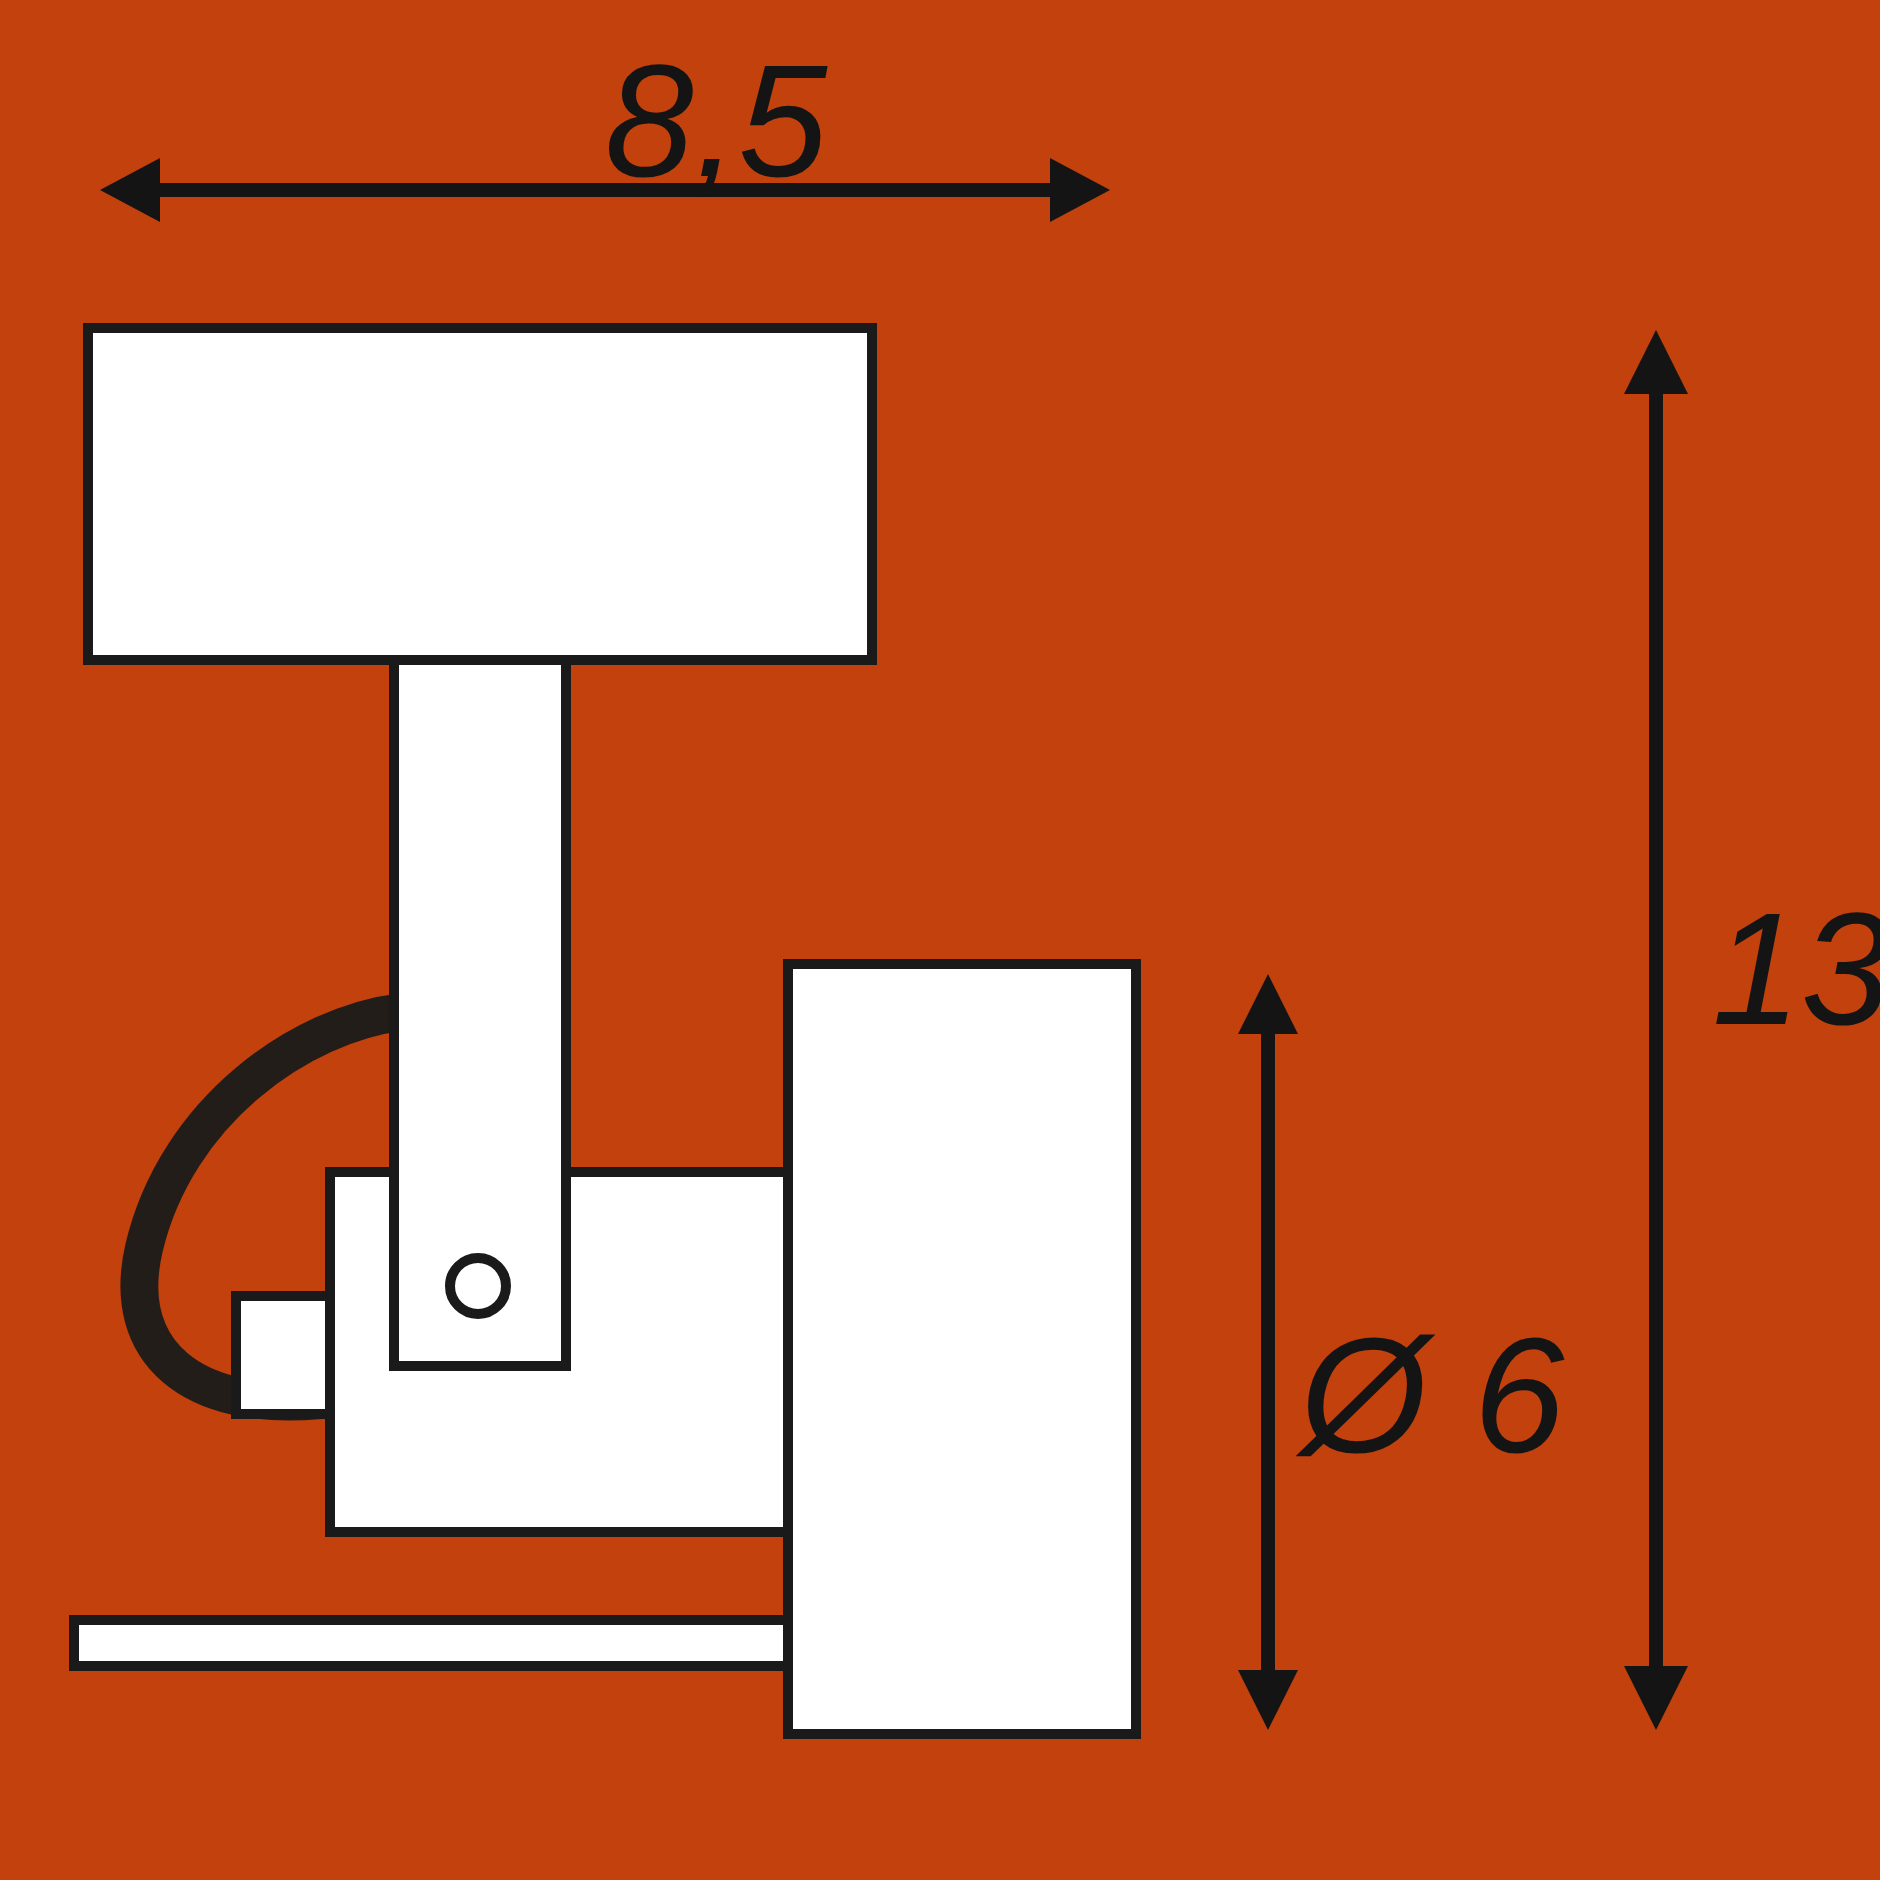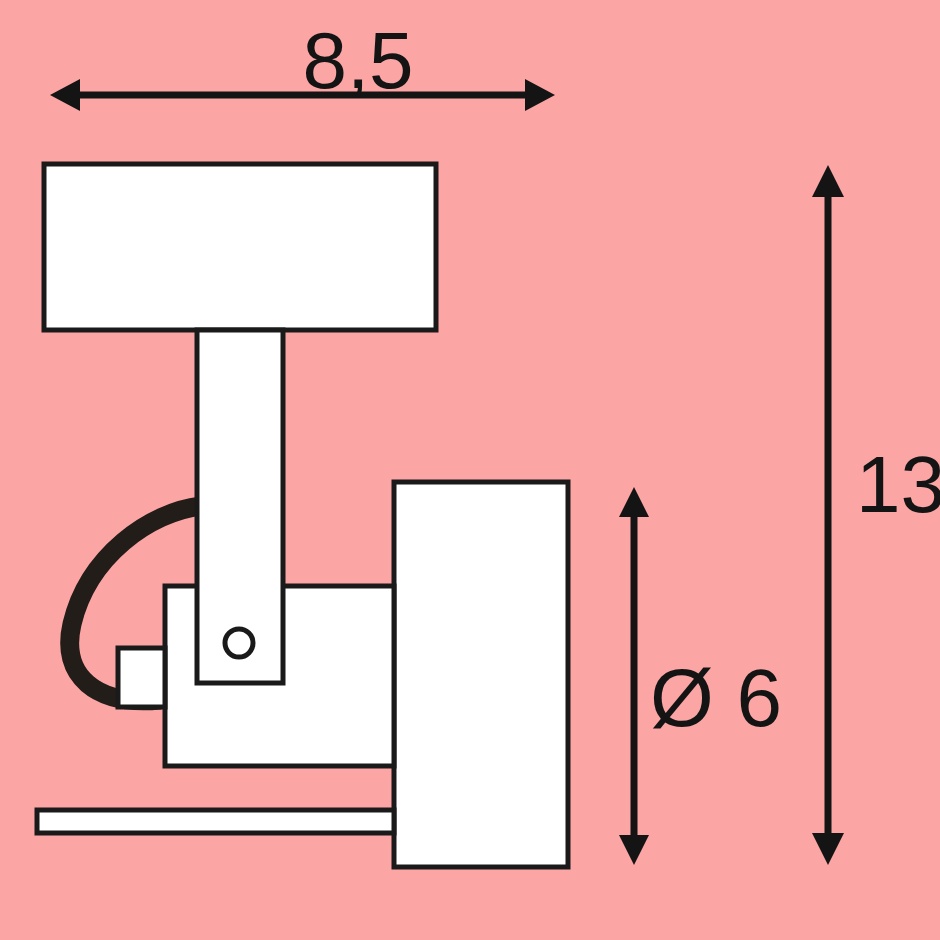--- a/index.html
+++ b/index.html
@@ -8,22 +8,23 @@
     padding: 0;
     background: #ffffff;
   }
   body {
     font-family: "Liberation Sans", sans-serif;
   }
   #drawing-root {
     position: relative;
     width: 940px;
     height: 940px;
-    background: #fca5a5;
+    background: #c2410c;
     overflow: hidden;
+    font-style: italic;
   }
   #drawing-svg {
     position: absolute;
     top: 0;
     left: 0;
     width: 940px;
     height: 940px;
     display: block;
   }
   .dim-text {

